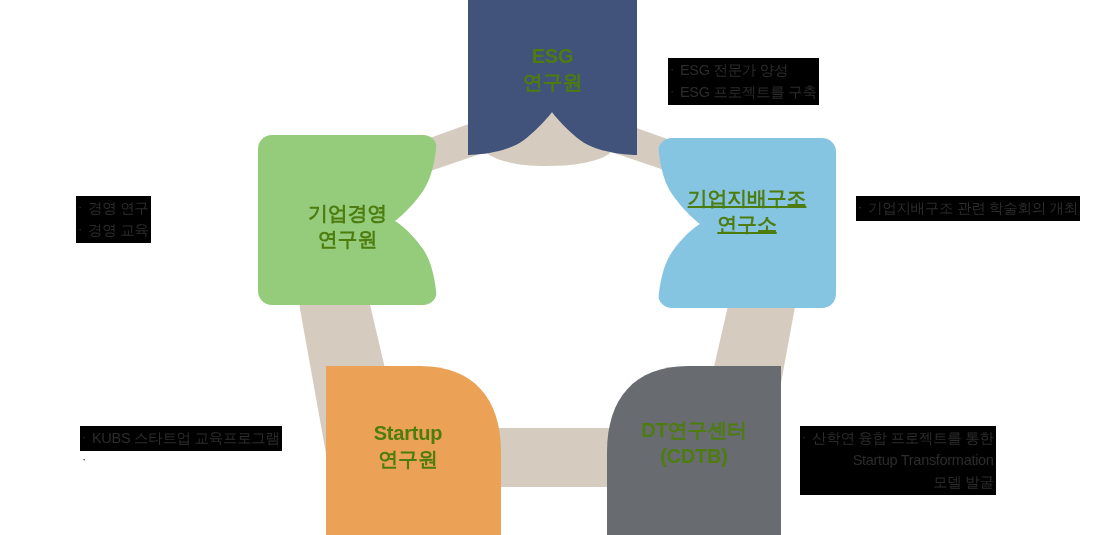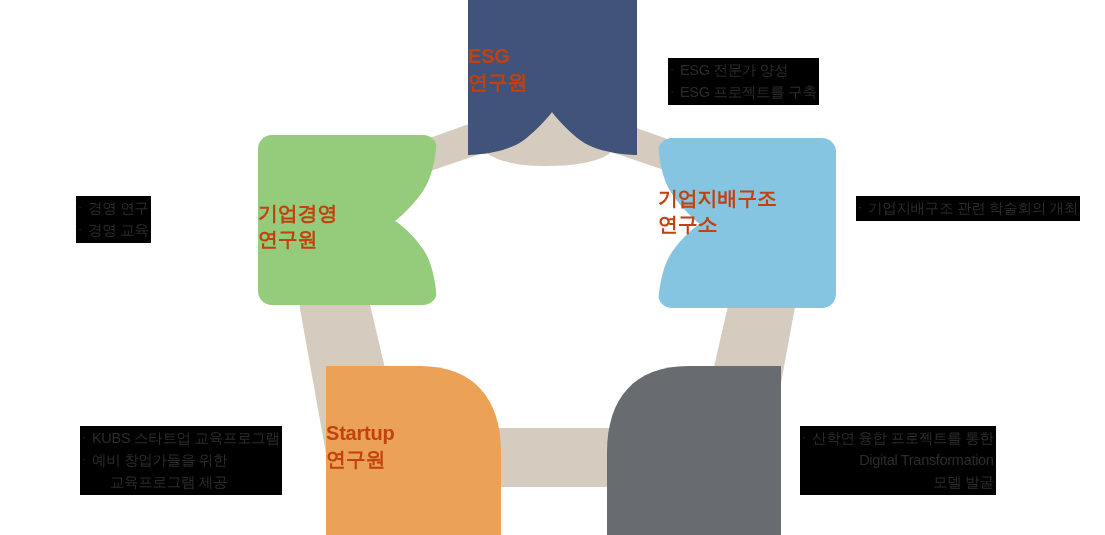--- a/index.html
+++ b/index.html
@@ -8,22 +8,23 @@
     background:#ffffff;
     font-family:"Liberation Sans","DejaVu Sans",sans-serif;
     overflow:hidden;
     position:relative;
   }
   #stage{position:absolute;left:0;top:0;width:1105px;height:535px;}
   svg.diagram{position:absolute;left:0;top:0;width:1105px;height:535px;}
 
   .node-label{
     position:absolute;
-    color:#c2410c;
+    color:#4d7c0f;
     font-weight:bold;
+    text-align:center;
     line-height:1.28;
     letter-spacing:-0.2px;
     white-space:pre-line;
     pointer-events:none;
   }
   .node-label.big{font-size:20px;}
 
   .callout{
     position:absolute;
     background:#000000;
@@ -123,29 +124,31 @@
     <g>
       <path d="M781,535 L781,366 L688,366
                C634,366 607,399 607,452
                L607,535 Z" fill="#686b70"></path>
     </g>
   </svg>
 
   <div class="node-label big" style="left:468px;top:44px;width:169px;">ESG
 연구원</div>
 
-  <div class="node-label big" style="left:658px;top:186px;width:178px;">기업지배구조
+  <div class="node-label big" style="left:658px;top:186px;width:178px;text-decoration:underline;">기업지배구조
 연구소</div>
 
   <div class="node-label big" style="left:258px;top:186px;width:179px;margin-top:15px;">기업경영
 연구원</div>
 
   <div class="node-label big" style="left:326px;top:421px;width:164px;">Startup
 연구원</div>
 
+  <div class="node-label big" style="left:607px;top:418px;width:174px;">DT연구센터
+(CDTB)</div>
 
   <div class="callout" style="left:668px;top:58px;">
     <ul>
       <li><span class="dot">·</span><span class="txt">ESG 전문가 양성</span></li>
       <li><span class="dot">·</span><span class="txt">ESG 프로젝트를 구축</span></li>
     </ul>
   </div>
 
   <div class="callout" style="left:856px;top:196px;">
     <ul>
@@ -157,26 +160,25 @@
   <div class="callout" style="left:76px;top:196px;">
     <ul>
       <li><span class="dot">·</span><span class="txt">경영 연구</span></li>
       <li><span class="dot">·</span><span class="txt">경영 교육</span></li>
     </ul>
   </div>
 
   <div class="callout" style="left:80px;top:426px;">
     <ul>
       <li><span class="dot">·</span><span class="txt">KUBS 스타트업 교육프로그램</span></li>
-      <li><span class="dot">·</span><span class="txt">예비 창업가들을 위한
-교육프로그램 제공</span></li>
+      <li><span class="dot">·</span></li>
     </ul>
   </div>
 
   <div class="callout" style="left:800px;top:426px;">
     <ul>
       <li><span class="dot">·</span><span class="txt">산학연 융합 프로젝트를 통한
-Digital Transformation
+Startup Transformation
 모델 발굴</span></li>
     </ul>
   </div>
 
 </div>
 
 </body></html>

